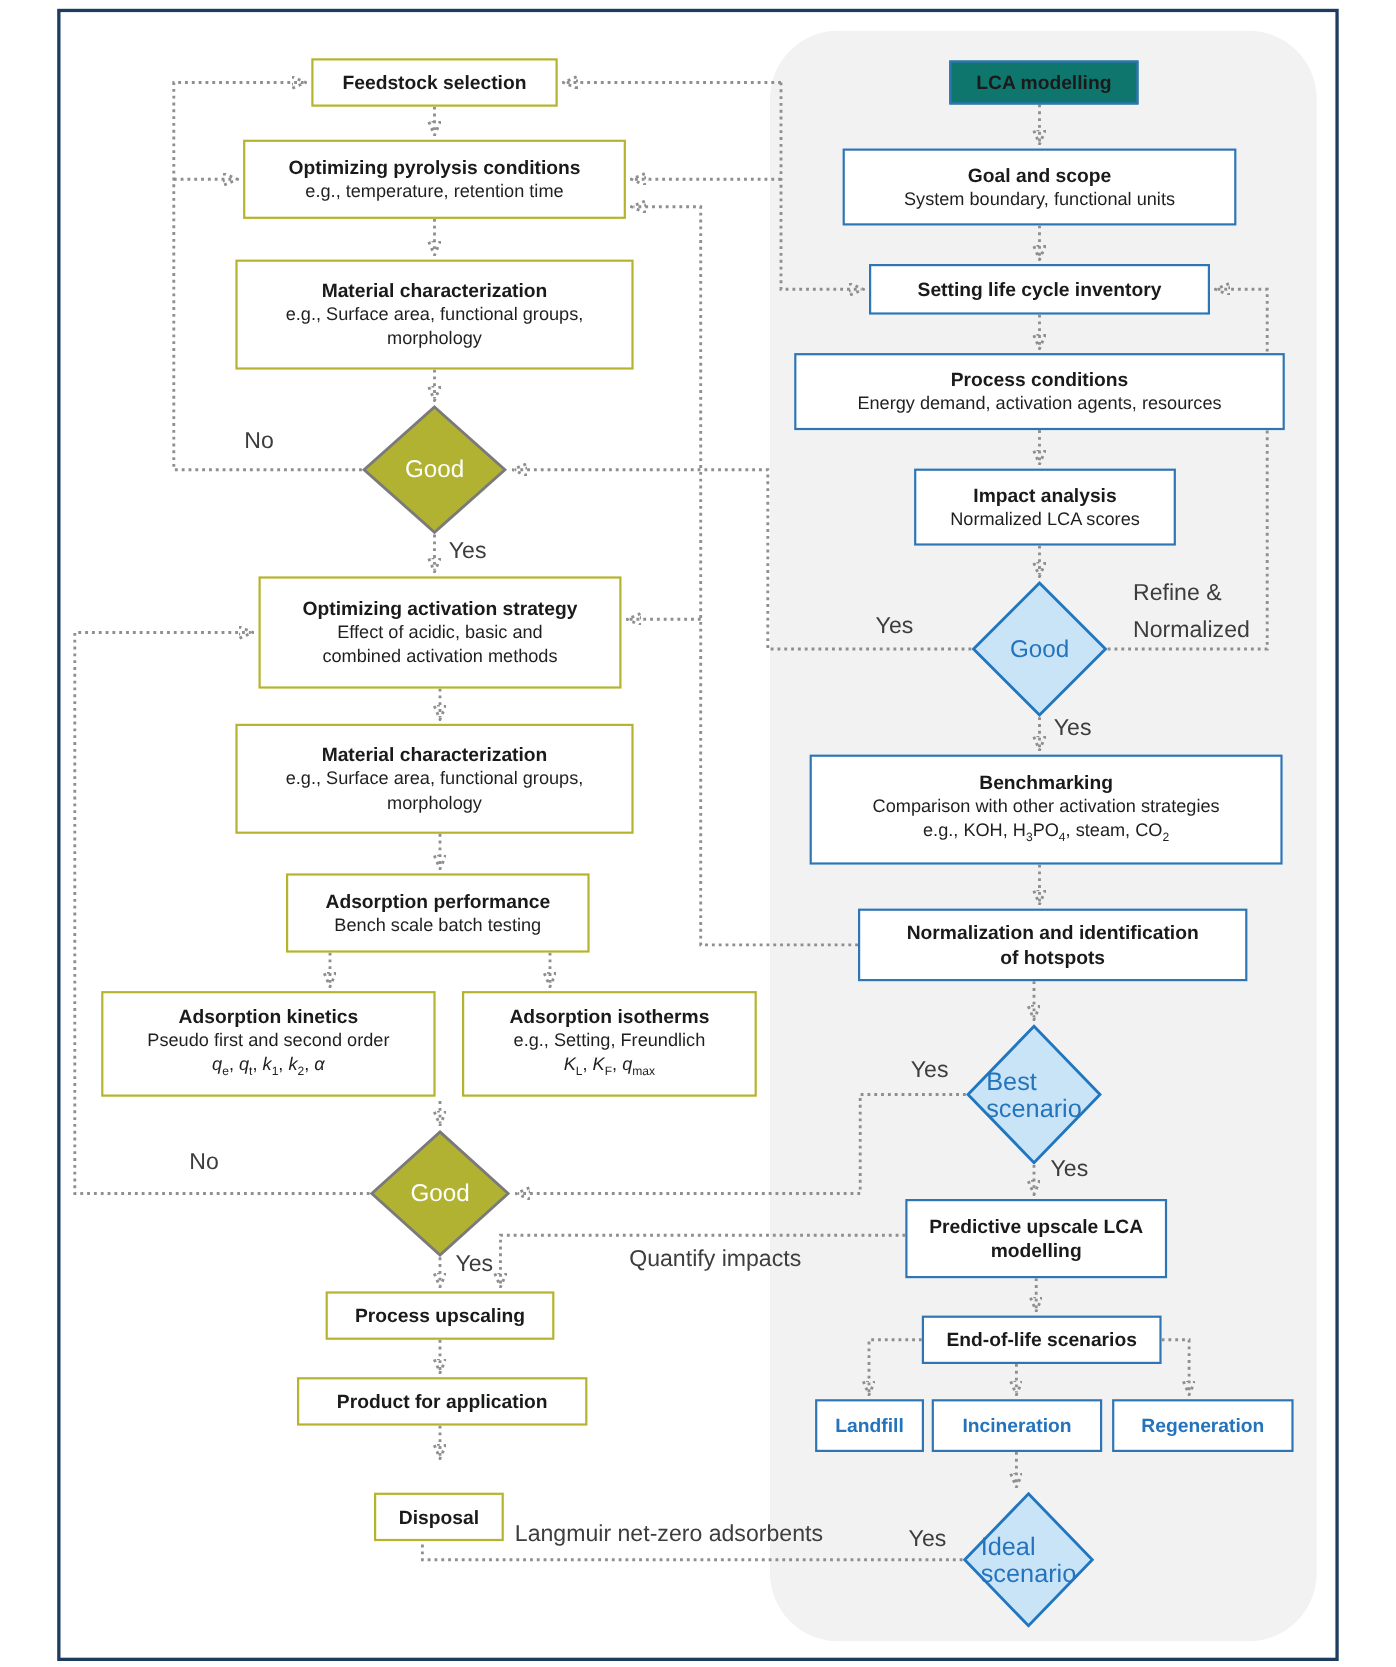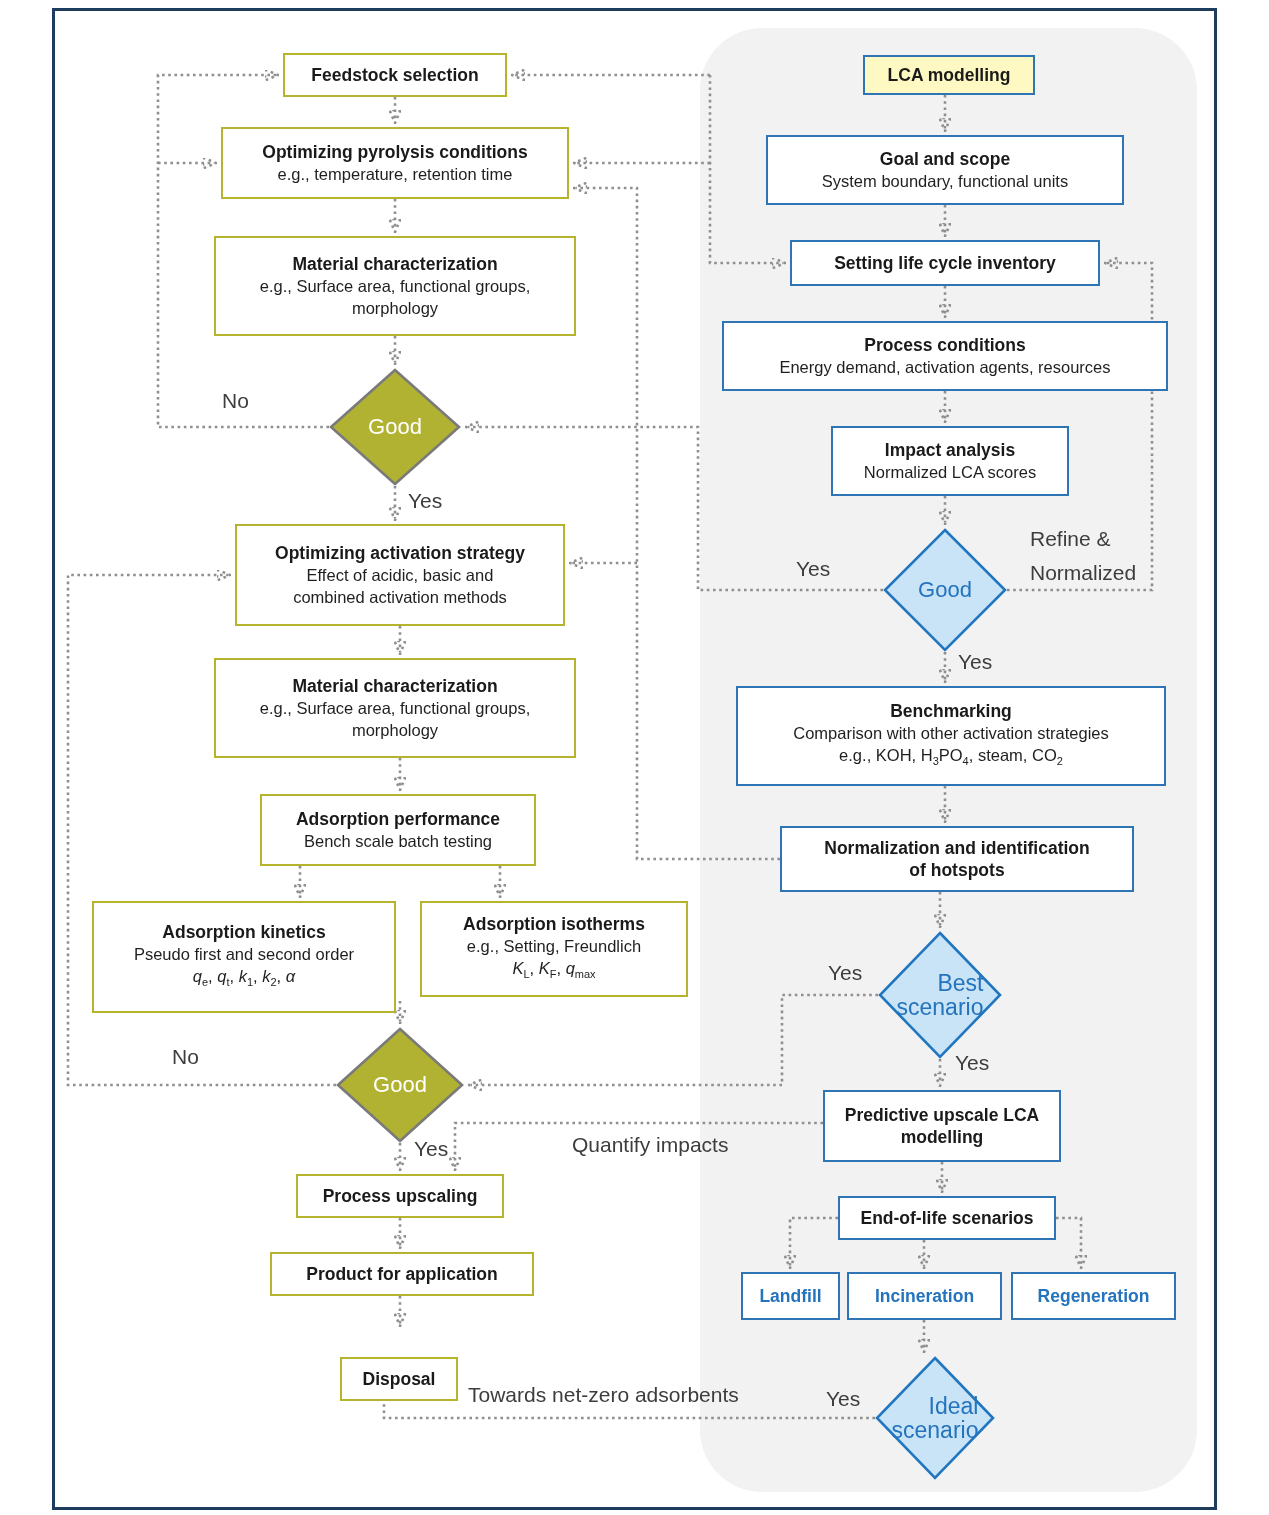--- a/index.html
+++ b/index.html
@@ -9,30 +9,30 @@
   }
   #frame{position:absolute;left:52px;top:8px;width:1165px;height:1502px;
     border:3px solid #1d3c5e;box-sizing:border-box;pointer-events:none;z-index:5;}
   #panel{position:absolute;left:700px;top:28px;width:497px;height:1464px;
     background:#f2f2f2;border-radius:62px;z-index:0;}
   .box{position:absolute;box-sizing:border-box;background:#ffffff;z-index:3;
     display:flex;flex-direction:column;justify-content:center;align-items:center;
     text-align:center;padding:2px 6px;}
   .olive{border:2.4px solid #b5b42c;}
   .blue{border:2.2px solid #2e75b6;}
-  .lcafill{background:#fef9c3;}
+  .lcafill{background:#0f766e;}
   .t{font-weight:bold;font-size:17.5px;line-height:22px;white-space:pre-line;}
   .s{font-size:16.5px;line-height:22px;color:#1f1f1f;white-space:pre-line;}
   .f{font-size:16.5px;line-height:22px;color:#1f1f1f;font-style:normal;}
   .f i{font-style:italic;}
   .bluetext{color:#2473bd;}
   .diamond{position:absolute;z-index:3;}
   .diamond svg{position:absolute;left:0;top:0;}
   .dtext{position:absolute;left:0;top:0;width:100%;height:100%;
-    display:flex;align-items:center;justify-content:center;text-align:right;
+    display:flex;align-items:center;justify-content:center;text-align:left;
     font-size:22px;line-height:24px;white-space:pre-line;}
   .olive-poly{fill:#b1b232;stroke:#7a7a7a;stroke-width:2.6;}
   .blue-poly{fill:#c9e4f6;stroke:#2176c0;stroke-width:2.6;}
   .dwhite{color:#ffffff;}
   .dblue{color:#2473bd;font-size:23px;line-height:24px;}
   .lbl{position:absolute;z-index:4;font-size:21px;color:#3d3d3d;white-space:pre;line-height:33px;}
   #conn{position:absolute;left:0;top:0;z-index:2;}
   #conn path{fill:none;stroke:#8f8f8f;stroke-width:2.6;stroke-dasharray:2.6 3.6;}
   sub{font-size:11px;}
 </style>
@@ -125,21 +125,21 @@
     <div class="t">Material characterization</div>
     <div class="s">e.g., Surface area, functional groups,
 morphology</div>
   </div>
 
   <div class="box olive" style="left:260px;top:794px;width:276px;height:72px">
     <div class="t">Adsorption performance</div>
     <div class="s">Bench scale batch testing</div>
   </div>
 
-  <div class="box olive" style="left:92px;top:901px;width:304px;height:112px">
+  <div class="box olive" style="left:92px;top:901px;width:304px;height:96px">
     <div class="t">Adsorption kinetics</div>
     <div class="s">Pseudo first and second order</div>
     <div class="f"><i>q</i><sub>e</sub>, <i>q</i><sub>t</sub>, <i>k</i><sub>1</sub>, <i>k</i><sub>2</sub>, <i>α</i></div>
   </div>
 
   <div class="box olive" style="left:420px;top:901px;width:268px;height:96px">
     <div class="t">Adsorption isotherms</div>
     <div class="s">e.g., Setting, Freundlich</div>
     <div class="f"><i>K</i><sub>L</sub>, <i>K</i><sub>F</sub>, <i>q</i><sub>max</sub></div>
   </div>
@@ -245,15 +245,15 @@
   <div class="lbl" style="left:408px;top:484px">Yes</div>
   <div class="lbl" style="left:172px;top:1040px">No</div>
   <div class="lbl" style="left:414px;top:1132px">Yes</div>
   <div class="lbl" style="left:796px;top:552px">Yes</div>
   <div class="lbl" style="left:1030px;top:522px">Refine &amp;</div>
   <div class="lbl" style="left:1030px;top:556px">Normalized</div>
   <div class="lbl" style="left:958px;top:645px">Yes</div>
   <div class="lbl" style="left:828px;top:956px">Yes</div>
   <div class="lbl" style="left:955px;top:1046px">Yes</div>
   <div class="lbl" style="left:572px;top:1128px">Quantify impacts</div>
-  <div class="lbl" style="left:468px;top:1378px">Towards net-zero adsorbents</div>
+  <div class="lbl" style="left:468px;top:1378px">Langmuir net-zero adsorbents</div>
   <div class="lbl" style="left:826px;top:1382px">Yes</div>
 </div>
 
 </body></html>

